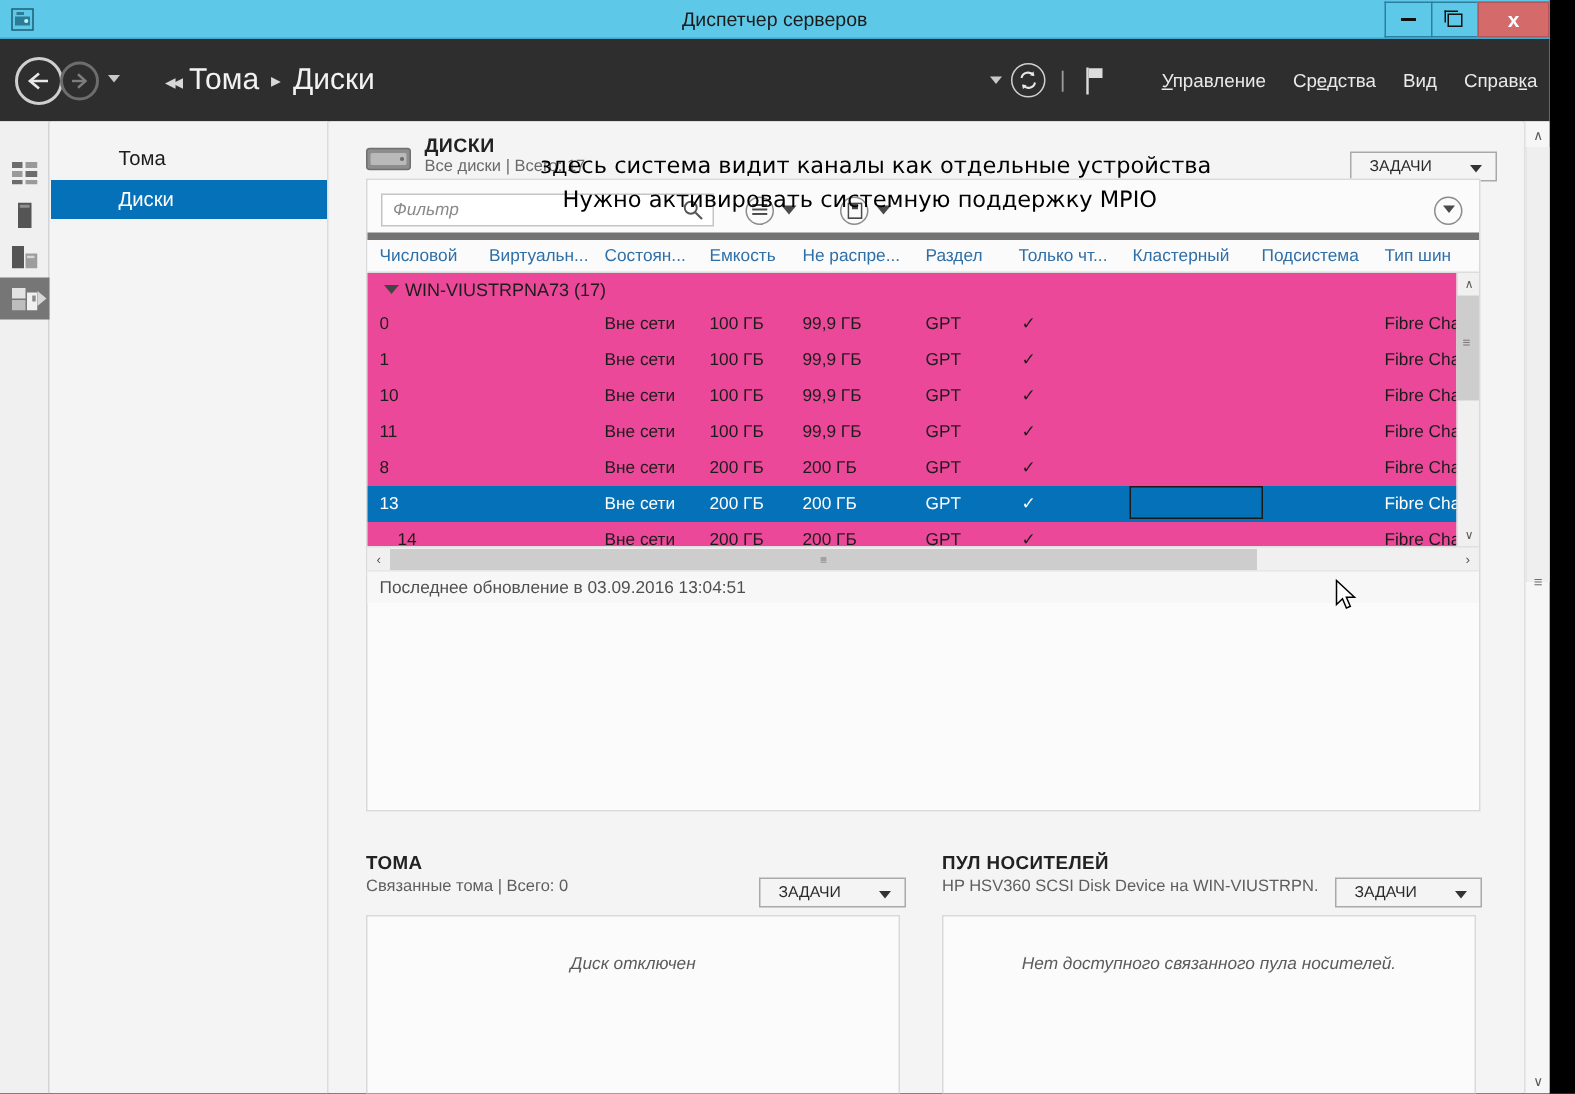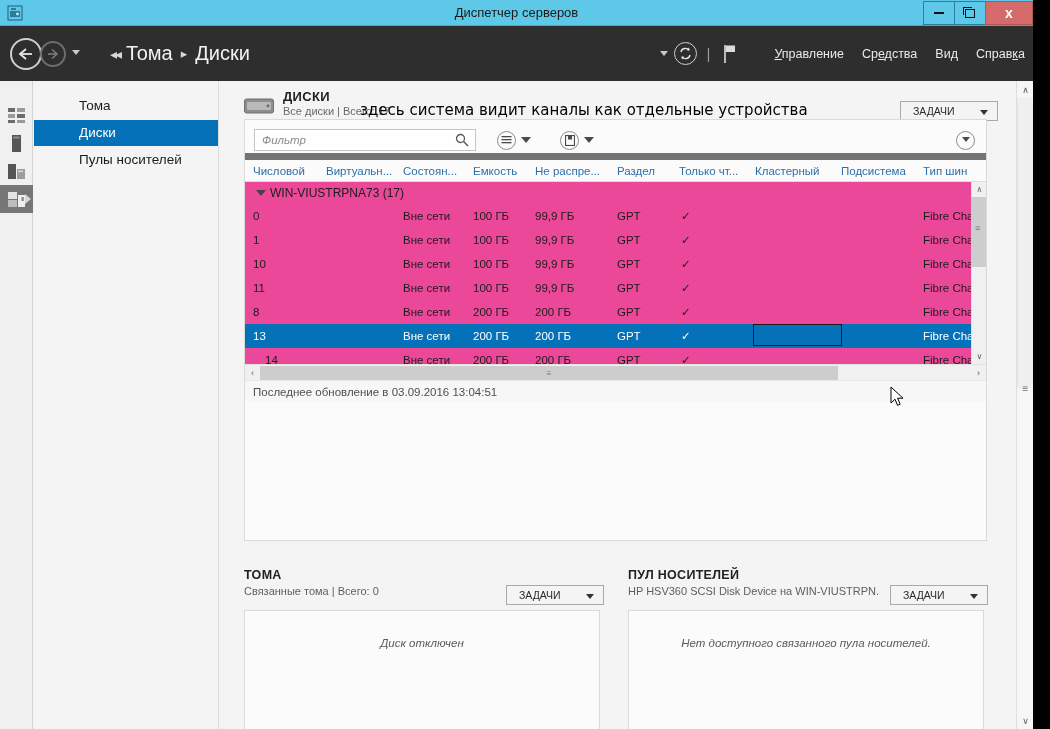--- a/index.html
+++ b/index.html
@@ -205,21 +205,21 @@
   }
 
   #disks-box {
     position: absolute; left: 24px; top: 38px;
     width: 743px; height: 422px;
     background: #fbfbfb;
     border: 1px solid #dadada;
   }
   #filterbar {
     position: relative; height: 40px;
-    border-bottom: 7px solid #737373;
+    border-bottom: 5px solid #737373;
   }
   #filter-input {
     position: absolute; left: 9px; top: 9px;
     width: 222px; height: 22px;
     border: 1px solid #c4c4c4;
     background: #fff;
     font-size: 11.5px; font-style: italic;
     color: #8a8a8a;
     padding-left: 7px;
     line-height: 20px;
@@ -527,21 +527,20 @@
           <rect x="10" y="3" width="7" height="12" fill="#f0f0f0"></rect>
           <path d="M13.5 5 L15.8 5 L15.8 9 L13.5 9 Z" fill="#8b8b8b"></path>
         </svg>
         <span class="strip-chev"></span>
       </div>
     </div>
 
     <div id="navlist">
       <div class="navlist-item">Тома</div>
       <div class="navlist-item selected">Диски</div>
-      <div class="navlist-item">Пулы носителей</div>
     </div>
 
     <div id="content">
 
       <div id="disks-head">
         <svg id="disk-ico" width="30" height="22" viewBox="0 0 30 22">
           <rect x="0.5" y="3" width="29" height="14" rx="2" fill="#8d8d8d" stroke="#6f6f6f"></rect>
           <rect x="3" y="6" width="24" height="8" rx="1" fill="#b9b9b9"></rect>
           <circle cx="24" cy="10" r="1.4" fill="#6a6a6a"></circle>
         </svg>
@@ -714,17 +713,18 @@
   <div id="page-sb">
     <div id="psb-up">∧</div>
     <div id="psb-thumb"></div>
     <div id="psb-grip">≡</div>
     <div id="psb-down">∨</div>
   </div>
 
  </div>
 
  <div class="anno" id="anno1">здесь система видит каналы как отдельные устройства</div>
+ <div class="anno" id="anno2">Нужно активировать системную поддержку MPIO</div>
 
  <svg id="cursor" width="16" height="24" viewBox="0 0 16 24">
    <path d="M1 1 L1 17 L5 13.2 L7.6 19.4 L10.2 18.2 L7.6 12.2 L13 12.2 Z" fill="#ffffff" stroke="#000000" stroke-width="1"></path>
  </svg>
 </div>
 
 </body></html>

